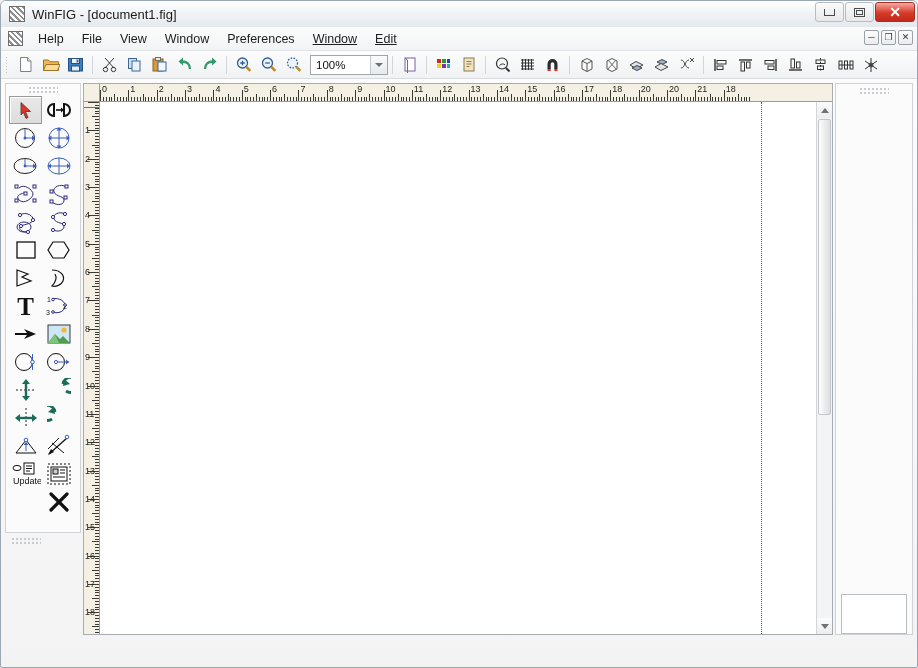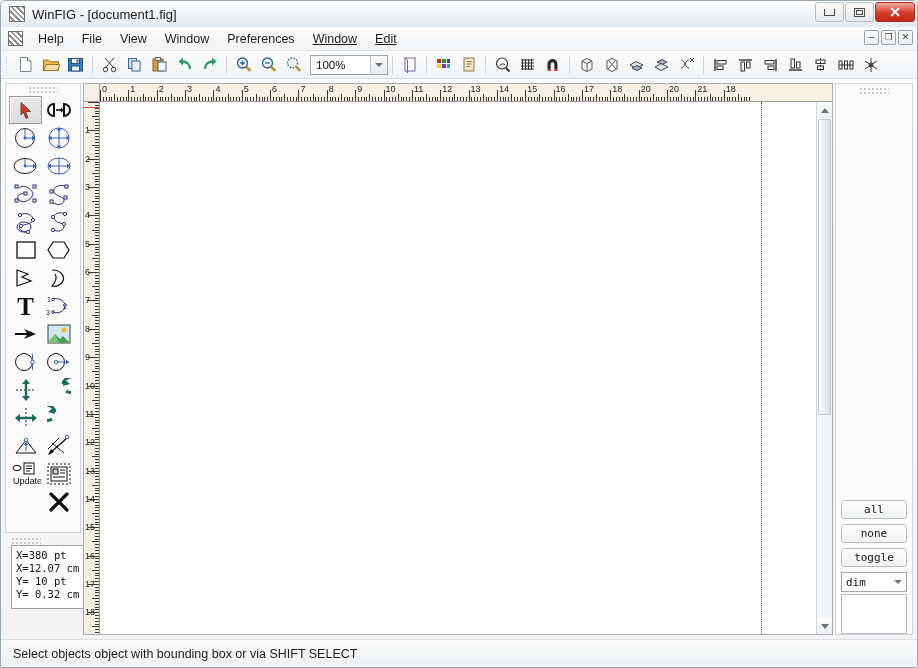--- a/index.html
+++ b/index.html
@@ -750,26 +750,20 @@
         <div class="tool" style="margin-left:33px;">
           <svg width="22" height="22" viewBox="0 0 22 22">
               <path d="M3 3l16 16M19 3L3 19" stroke="#111" stroke-width="3.2" stroke-linecap="round"></path>
             </svg>
         </div>
 
       </div>
     </div>
 
     <div class="coordbox-grip"></div>
-    <div class="coordbox">
-      <div>X=380 pt</div>
-      <div>X=12.07 cm</div>
-      <div>Y= 10 pt</div>
-      <div>Y= 0.32 cm</div>
-    </div>
 
     <div class="docwin">
       <div class="ruler-corner"></div>
       <div class="hruler" id="hruler">
           <div class="hr-tick" style="left: 0px; height: 11px;"></div>
           <div class="hr-tick" style="left: 2.835px; height: 4px;"></div>
           <div class="hr-tick" style="left: 5.67px; height: 4px;"></div>
           <div class="hr-tick" style="left: 8.505px; height: 4px;"></div>
           <div class="hr-tick" style="left: 11.34px; height: 4px;"></div>
           <div class="hr-tick" style="left: 14.175px; height: 7px;"></div>
@@ -1241,33 +1235,19 @@
         </div>
         <div class="sb-thumb" style="top:17px;height:296px;"></div>
         <div class="sb-arrow down">
           <div class="sb-dn-tri"></div>
         </div>
       </div>
     </div>
 
     <div class="rightpanel">
       <div class="rp-grip"></div>
-      <div class="rp-buttons">
-        <div class="rbtn">all</div>
-        <div class="rbtn">none</div>
-        <div class="rbtn">toggle</div>
-        <div class="rcombo">
-          <div class="val">dim</div>
-          <div class="arrowbox">
-            <div class="caret-d"></div>
-          </div>
-        </div>
-      </div>
       <div class="rp-list"></div>
     </div>
 
   </div>
 
-  <div class="statusbar">
-    <div class="status-text">Select objects object with bounding box or via SHIFT SELECT</div>
-  </div>
 
 </div>
 
 </body></html>

